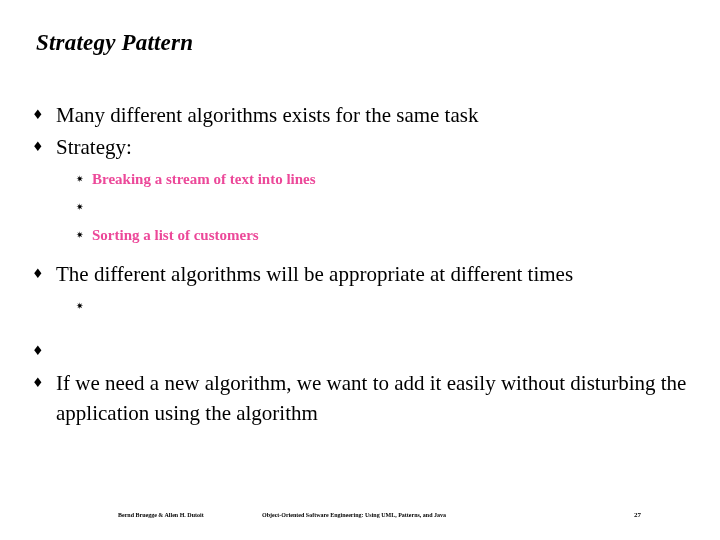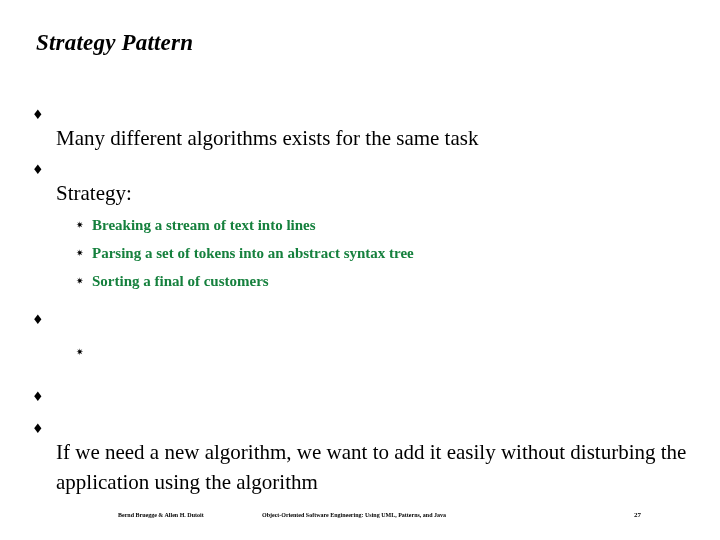--- a/index.html
+++ b/index.html
@@ -52,21 +52,20 @@
     color: #000000;
     text-align: left;
     padding-left: 2px;
     box-sizing: border-box;
   }
   .bullet-l1 .text {
     font-family: "Liberation Serif", serif;
     font-size: 21px;
     line-height: 30px;
     color: #000000;
-    margin-top: 23px;
   }
   .sub-list {
     margin-left: 46px;
     margin-top: 5px;
     margin-bottom: 6px;
   }
   .bullet-l2 {
     display: flex;
     align-items: flex-start;
     margin-bottom: 4px;
@@ -77,21 +76,21 @@
     font-family: "DejaVu Sans", sans-serif;
     font-size: 9px;
     line-height: 24px;
     color: #000000;
   }
   .bullet-l2 .text {
     font-family: "Liberation Serif", serif;
     font-weight: bold;
     font-size: 15px;
     line-height: 24px;
-    color: #15803d;
+    color: #ec4899;
   }
   .gap-small { height: 6px; }
   .gap-med { height: 12px; }
   .footer {
     position: absolute;
     left: 0;
     top: 512px;
     width: 720px;
     height: 16px;
     padding-left: 36px;
@@ -146,32 +145,32 @@
       <span class="text">Strategy:</span>
     </div>
 
     <div class="sub-list">
       <div class="bullet-l2">
         <span class="marker">✷</span>
         <span class="text">Breaking a stream of text into lines</span>
       </div>
       <div class="bullet-l2">
         <span class="marker">✷</span>
-        <span class="text">Parsing a set of tokens into an abstract syntax tree</span>
       </div>
       <div class="bullet-l2">
         <span class="marker">✷</span>
-        <span class="text">Sorting a final of customers</span>
+        <span class="text">Sorting a list of customers</span>
       </div>
     </div>
 
     <div class="gap-small"></div>
 
     <div class="bullet-l1">
       <span class="marker">♦</span>
+      <span class="text">The different algorithms will be appropriate at different times</span>
     </div>
 
     <div class="sub-list">
       <div class="bullet-l2">
         <span class="marker">✷</span>
       </div>
     </div>
 
     <div class="gap-med"></div>
 

